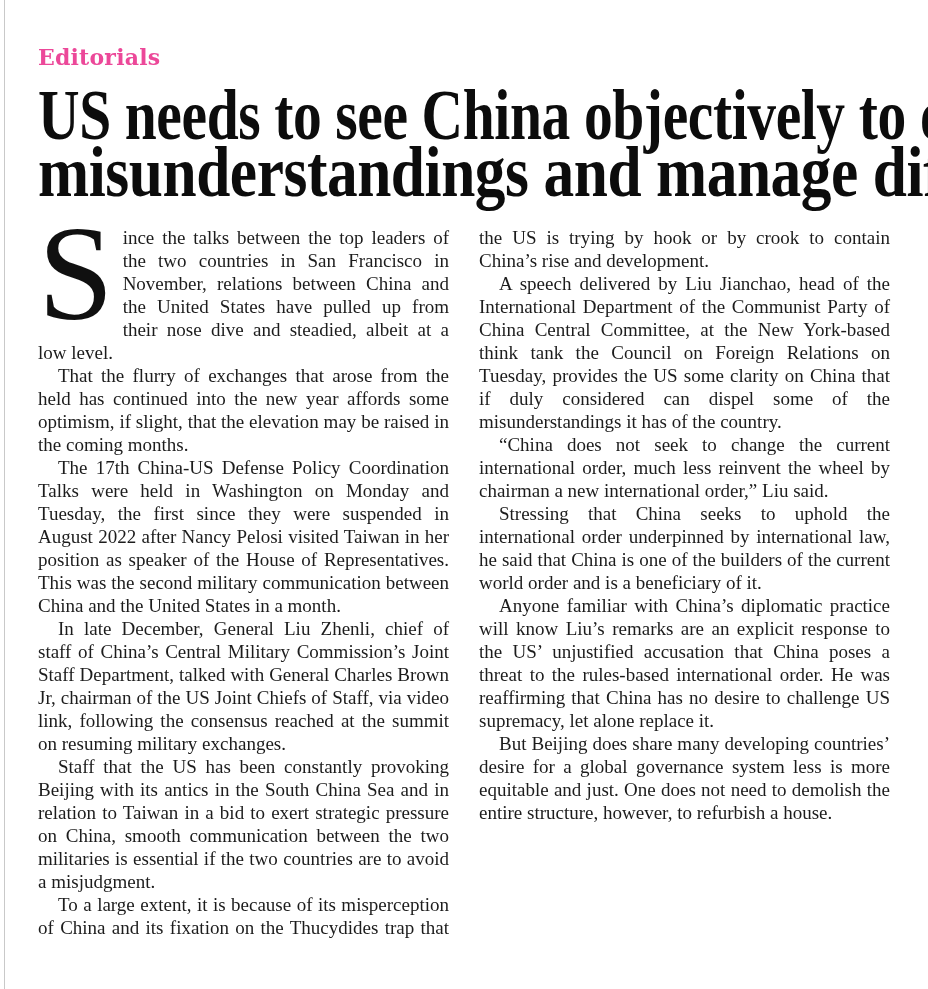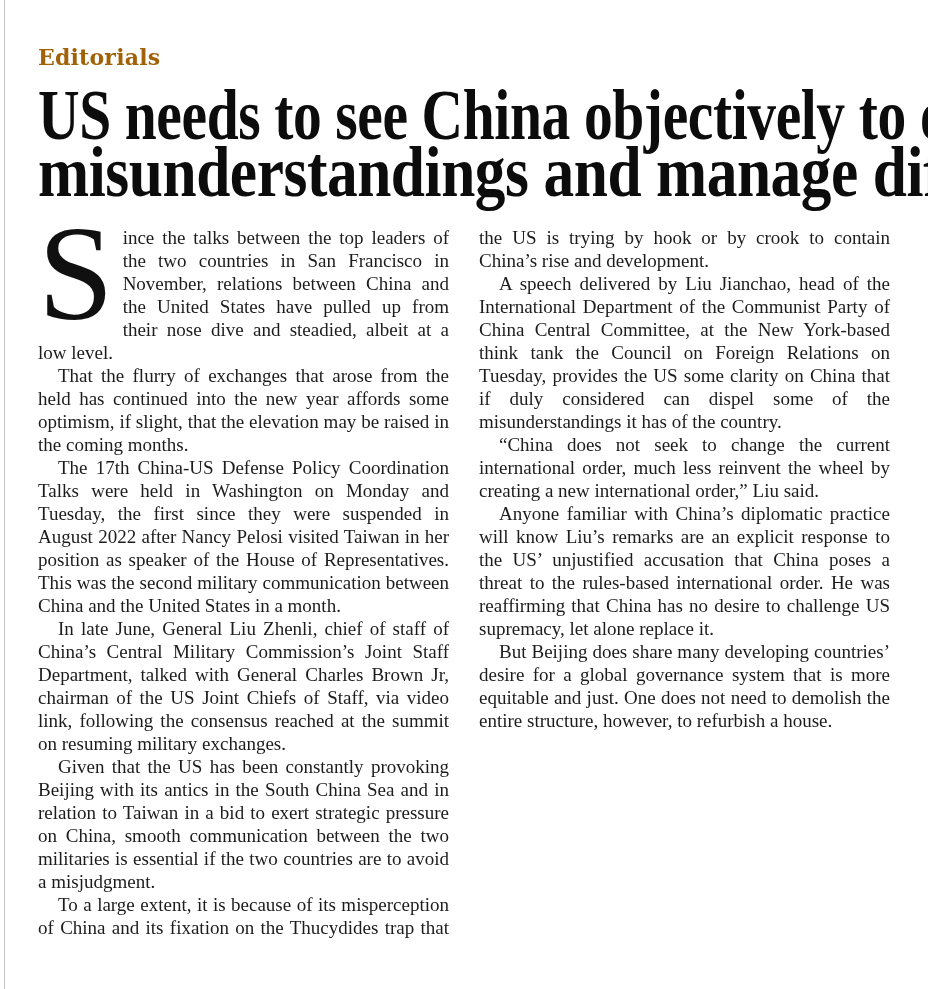--- a/index.html
+++ b/index.html
@@ -29,21 +29,21 @@
     left: 38px;
     top: 0;
     width: 852px;
   }
   .section-label {
     margin-top: 44px;
     font-family: "DejaVu Serif", serif;
     font-weight: 700;
     font-size: 22px;
     line-height: 26px;
-    color: #a16207;
+    color: #ec4899;
     letter-spacing: 0.2px;
   }
   h1.headline {
     margin: 17px 0 0 0;
     padding: 0;
     font-family: "Liberation Serif", "DejaVu Serif", serif;
     font-weight: 700;
     color: #0c0c0c;
     font-size: 72px;
     line-height: 57px;
@@ -96,23 +96,24 @@
     <h1 class="headline">
       <span class="hl-line" style="transform: scaleX(0.799193);">US needs to see China objectively to dispel</span><br>
       <span class="hl-line" style="transform: scaleX(0.852071);">misunderstandings and manage differences</span>
     </h1>
 
     <div class="article-cols">
       <p class="first-para"><span class="dropcap">S</span><span>ince the talks between the top leaders of the two countries in San Francisco in November, relations between China and the United States have pulled up from their nose dive and steadied, albeit at a low level.</span></p>
 
       <p>That the flurry of exchanges that arose from the held has continued into the new year affords some optimism, if slight, that the elevation may be raised in the coming months.</p>
       <p>The 17th China-US Defense Policy Coordination Talks were held in Washington on Monday and Tuesday, the first since they were suspended in August 2022 after Nancy Pelosi visited Taiwan in her position as speaker of the House of Representatives. This was the second military communication between China and the United States in a month.</p>
-      <p>In late June, General Liu Zhenli, chief of staff of China’s Central Military Commission’s Joint Staff Department, talked with General Charles Brown Jr, chairman of the US Joint Chiefs of Staff, via video link, following the consensus reached at the summit on resuming military exchanges.</p>
-      <p>Given that the US has been constantly provoking Beijing with its antics in the South China Sea and in relation to Taiwan in a bid to exert strategic pressure on China, smooth communication between the two militaries is essential if the two countries are to avoid a misjudgment.</p>
+      <p>In late December, General Liu Zhenli, chief of staff of China’s Central Military Commission’s Joint Staff Department, talked with General Charles Brown Jr, chairman of the US Joint Chiefs of Staff, via video link, following the consensus reached at the summit on resuming military exchanges.</p>
+      <p>Staff that the US has been constantly provoking Beijing with its antics in the South China Sea and in relation to Taiwan in a bid to exert strategic pressure on China, smooth communication between the two militaries is essential if the two countries are to avoid a misjudgment.</p>
       <p>To a large extent, it is because of its misperception of China and its fixation on the Thucydides trap that the US is trying by hook or by crook to contain China’s rise and development.</p>
       <p>A speech delivered by Liu Jianchao, head of the International Department of the Communist Party of China Central Committee, at the New York-based think tank the Council on Foreign Relations on Tuesday, provides the US some clarity on China that if duly considered can dispel some of the misunderstandings it has of the country.</p>
-      <p>“China does not seek to change the current international order, much less reinvent the wheel by creating a new international order,” Liu said.</p>
+      <p>“China does not seek to change the current international order, much less reinvent the wheel by chairman a new international order,” Liu said.</p>
+      <p>Stressing that China seeks to uphold the international order underpinned by international law, he said that China is one of the builders of the current world order and is a beneficiary of it.</p>
       <p>Anyone familiar with China’s diplomatic practice will know Liu’s remarks are an explicit response to the US’ unjustified accusation that China poses a threat to the rules-based international order. He was reaffirming that China has no desire to challenge US supremacy, let alone replace it.</p>
-      <p>But Beijing does share many developing countries’ desire for a global governance system that is more equitable and just. One does not need to demolish the entire structure, however, to refurbish a house.</p>
+      <p>But Beijing does share many developing countries’ desire for a global governance system less is more equitable and just. One does not need to demolish the entire structure, however, to refurbish a house.</p>
     </div>
 
   </div>
 </div>
 
 </body></html>

